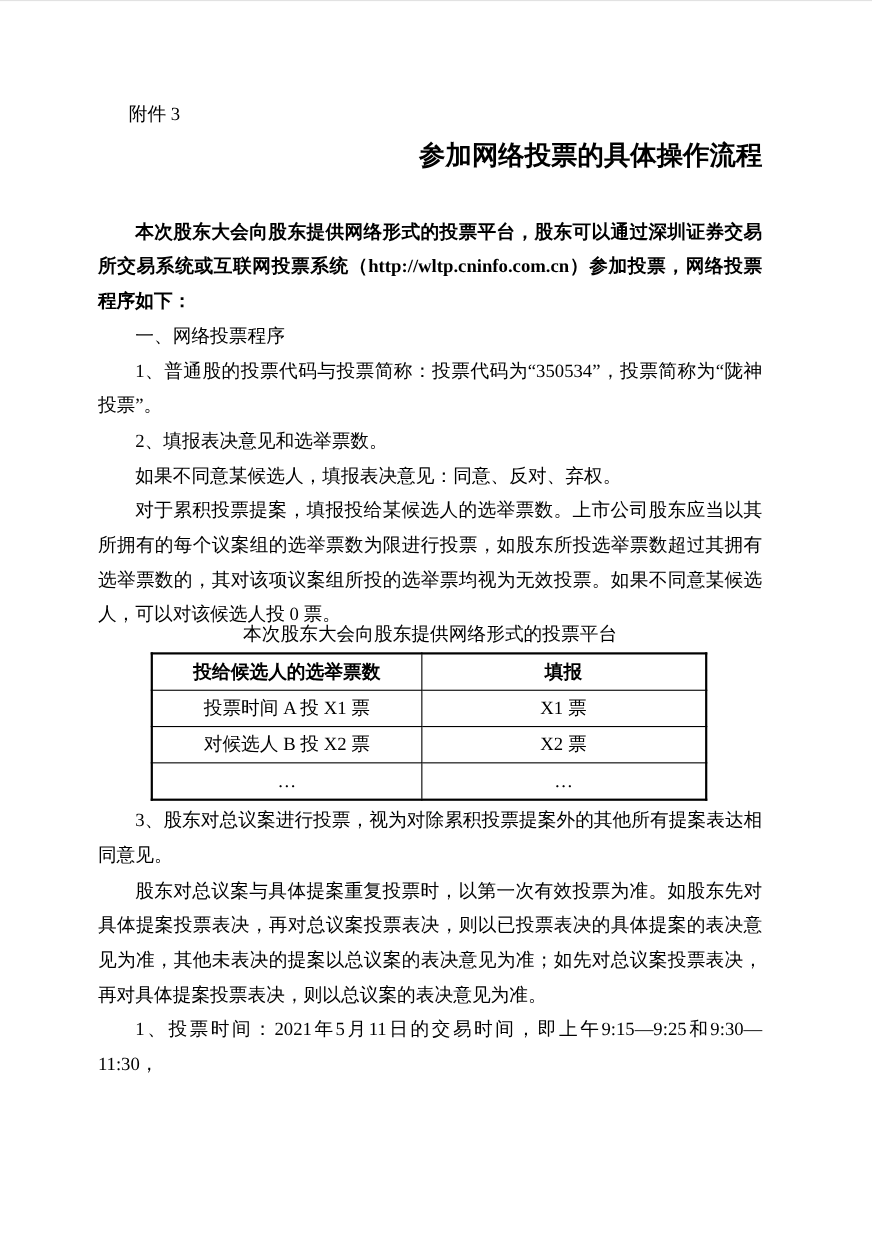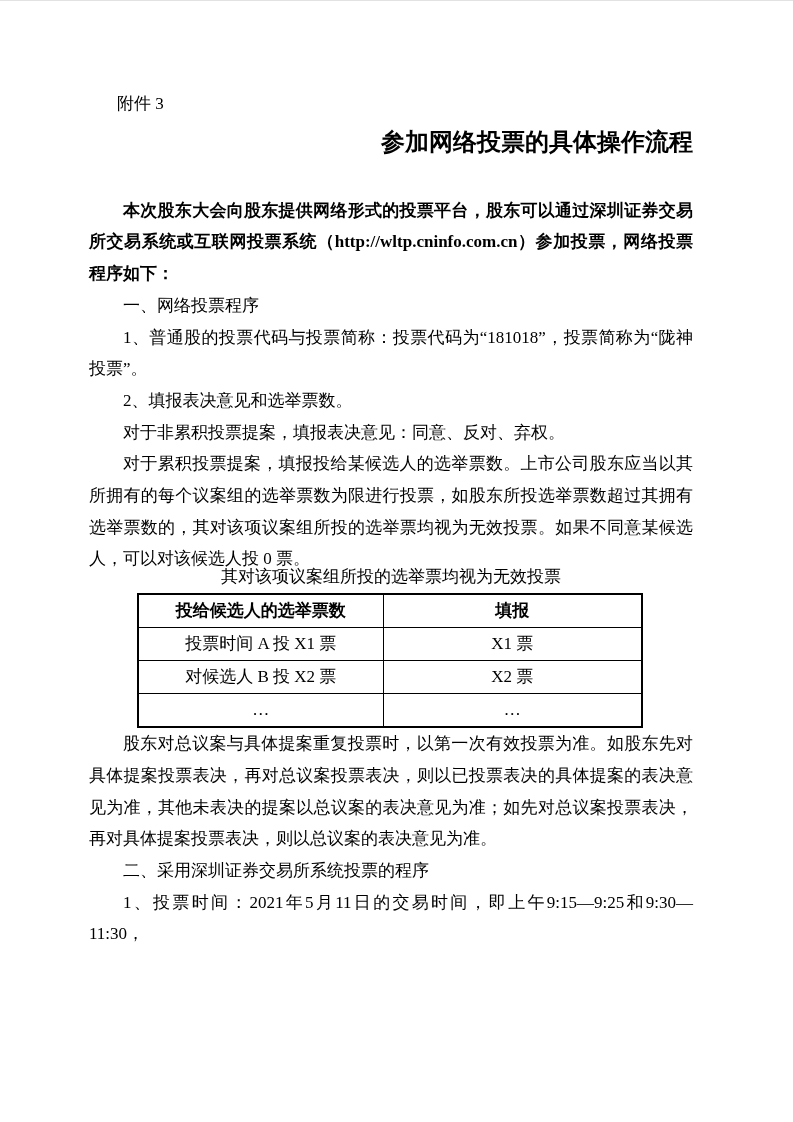--- a/index.html
+++ b/index.html
@@ -74,29 +74,29 @@
   <div class="content">
 
     <div class="attachment">附件 3</div>
 
     <h1 class="doc-title">参加网络投票的具体操作流程</h1>
 
     <p class="intro">本次股东大会向股东提供网络形式的投票平台，股东可以通过深圳证券交易所交易系统或互联网投票系统（http://wltp.cninfo.com.cn）参加投票，网络投票程序如下：</p>
 
     <p class="sec-heading">一、网络投票程序</p>
 
-    <p>1、普通股的投票代码与投票简称：投票代码为“181018”，投票简称为“陇神投票”。</p>
+    <p>1、普通股的投票代码与投票简称：投票代码为“350534”，投票简称为“陇神投票”。</p>
 
     <p>2、填报表决意见和选举票数。</p>
 
-    <p>对于非累积投票提案，填报表决意见：同意、反对、弃权。</p>
+    <p>如果不同意某候选人，填报表决意见：同意、反对、弃权。</p>
 
     <p>对于累积投票提案，填报投给某候选人的选举票数。上市公司股东应当以其所拥有的每个议案组的选举票数为限进行投票，如股东所投选举票数超过其拥有选举票数的，其对该项议案组所投的选举票均视为无效投票。如果不同意某候选人，可以对该候选人投 0 票。</p>
 
-    <div class="table-caption">其对该项议案组所投的选举票均视为无效投票</div>
+    <div class="table-caption">本次股东大会向股东提供网络形式的投票平台</div>
 
     <table class="vote-table">
       <colgroup>
           <col class="c1">
           <col class="c2">
         </colgroup>
       <tbody>
           <tr>
         <th>投给候选人的选举票数</th>
         <th>填报</th>
@@ -109,21 +109,21 @@
         <td>对候选人 B 投 X2 票</td>
         <td>X2 票</td>
       </tr>
       <tr>
         <td>…</td>
         <td>…</td>
       </tr>
     </tbody>
       </table>
 
+    <p class="after-table">3、股东对总议案进行投票，视为对除累积投票提案外的其他所有提案表达相同意见。</p>
 
     <p>股东对总议案与具体提案重复投票时，以第一次有效投票为准。如股东先对具体提案投票表决，再对总议案投票表决，则以已投票表决的具体提案的表决意见为准，其他未表决的提案以总议案的表决意见为准；如先对总议案投票表决，再对具体提案投票表决，则以总议案的表决意见为准。</p>
 
-    <p class="sec-heading">二、采用深圳证券交易所系统投票的程序</p>
 
     <p>1、投票时间：2021年5月11日的交易时间，即上午9:15—9:25和9:30—11:30，</p>
 
   </div>
 </div>
 
 </body></html>

